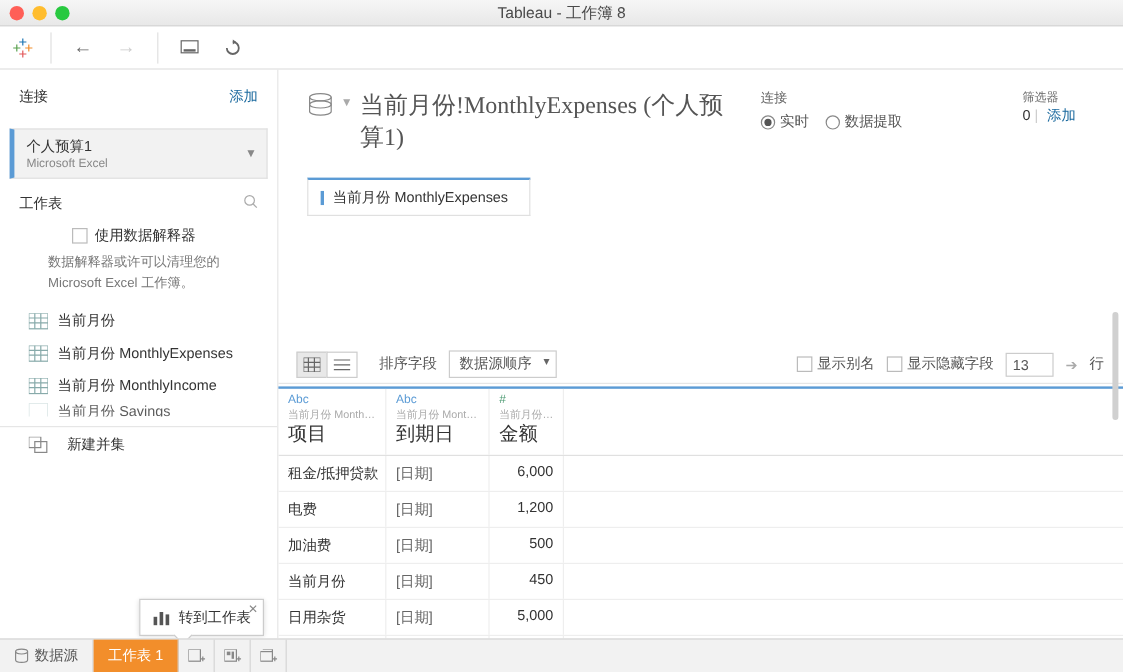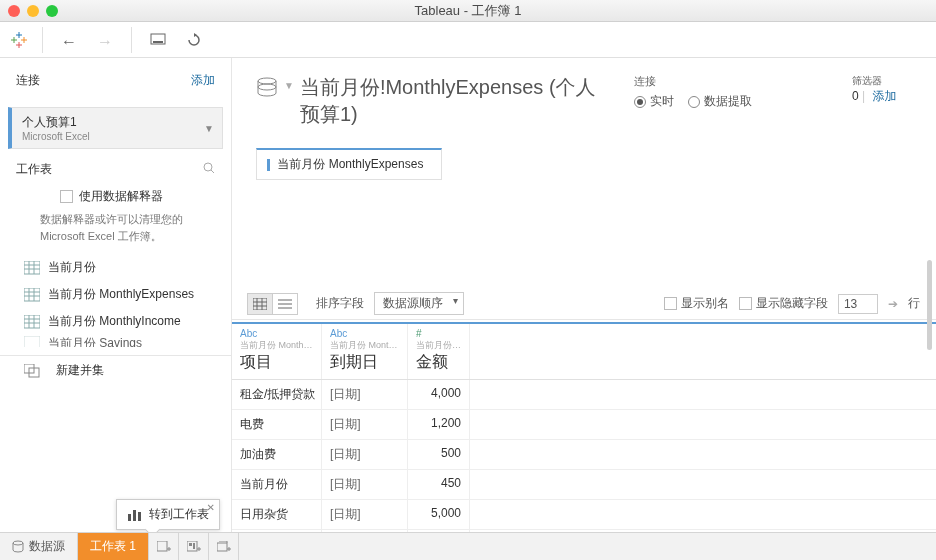--- a/index.html
+++ b/index.html
@@ -76,21 +76,21 @@
 .sheet-icon { width: 16px; height: 14px; flex-shrink: 0; }
 .sheet-item.truncated { color: #333; }
 .union-item { display: flex; align-items: center; gap: 8px; padding: 6px 16px 6px 24px; font-size: 12px; cursor: pointer; }
 .scroll-indicator { position: absolute; right: 4px; top: 260px; width: 5px; height: 90px; background: #d0d0d0; border-radius: 3px; }
 .sb-bottom { border-top: 1px solid #e6e6e6; margin-top: 8px; gap: 16px; }
 
 
 .content { flex: 1; display: flex; flex-direction: column; }
 .ds-header { padding: 16px 24px 10px 24px; display: flex; align-items: flex-start; }
 .cyl-icon { margin-right: 12px; margin-top: 2px; }
-.ds-title { font-size: 20px; color: #555; font-weight: 300; flex: 1; }
+.ds-title { font-size: 20px; color: #555; font-weight: 300; flex: 1; font-family: Liberation Serif, serif; }
 .ds-conn-block { margin-left: 20px; }
 .ds-conn-label { font-size: 11px; color: #666; margin-bottom: 4px; }
 .ds-radio-row { display: flex; gap: 14px; align-items: center; font-size: 12px; color: #555; }
 .radio { width: 12px; height: 12px; border: 1px solid #888; border-radius: 50%; display: inline-flex; align-items: center; justify-content: center; margin-right: 4px; vertical-align: middle; }
 .radio.checked::after { content: ""; width: 6px; height: 6px; border-radius: 50%; background: #555; }
 .ds-filter { text-align: left; min-width: 60px; }
 .ds-filter-label { font-size: 10px; color: #666; }
 .ds-filter-val { font-size: 12px; }
 .fv-zero { color: #333; }
 .fv-add { color: #1a699e; margin-left: 4px; cursor: pointer; }
@@ -155,21 +155,21 @@
 </style>
 </head>
 <body>
 
 <div class="titlebar">
   <div class="traffic-lights">
     <div class="traffic-light tl-red"></div>
     <div class="traffic-light tl-yellow"></div>
     <div class="traffic-light tl-green"></div>
   </div>
-  <div class="title-text">Tableau - 工作簿 1</div>
+  <div class="title-text">Tableau - 工作簿 8</div>
 </div>
 
 <div class="toolbar">
   <div class="logo">
     <svg width="20" height="20" viewBox="0 0 20 20">
       <g stroke-width="1">
         <line x1="10" y1="2" x2="10" y2="8" stroke="#1f77b4"></line>
           <line x1="7" y1="5" x2="13" y2="5" stroke="#1f77b4"></line>
         <line x1="10" y1="12" x2="10" y2="18" stroke="#e15759"></line>
           <line x1="7" y1="15" x2="13" y2="15" stroke="#e15759"></line>
@@ -366,21 +366,21 @@
         <div class="gcol gcol-3">
           <div class="g-type num">#</div>
           <div class="g-src">当前月份 M...</div>
           <div class="g-name">金额</div>
         </div>
       </div>
       <div class="grid-body" id="grid-body">
           <div class="grow">
             <div class="gcell c1">租金/抵押贷款</div>
             <div class="gcell c2">[日期]</div>
-            <div class="gcell c3">4,000</div>
+            <div class="gcell c3">6,000</div>
           </div>
           <div class="grow">
             <div class="gcell c1">电费</div>
             <div class="gcell c2">[日期]</div>
             <div class="gcell c3">1,200</div>
           </div>
           <div class="grow">
             <div class="gcell c1">加油费</div>
             <div class="gcell c2">[日期]</div>
             <div class="gcell c3">500</div>

